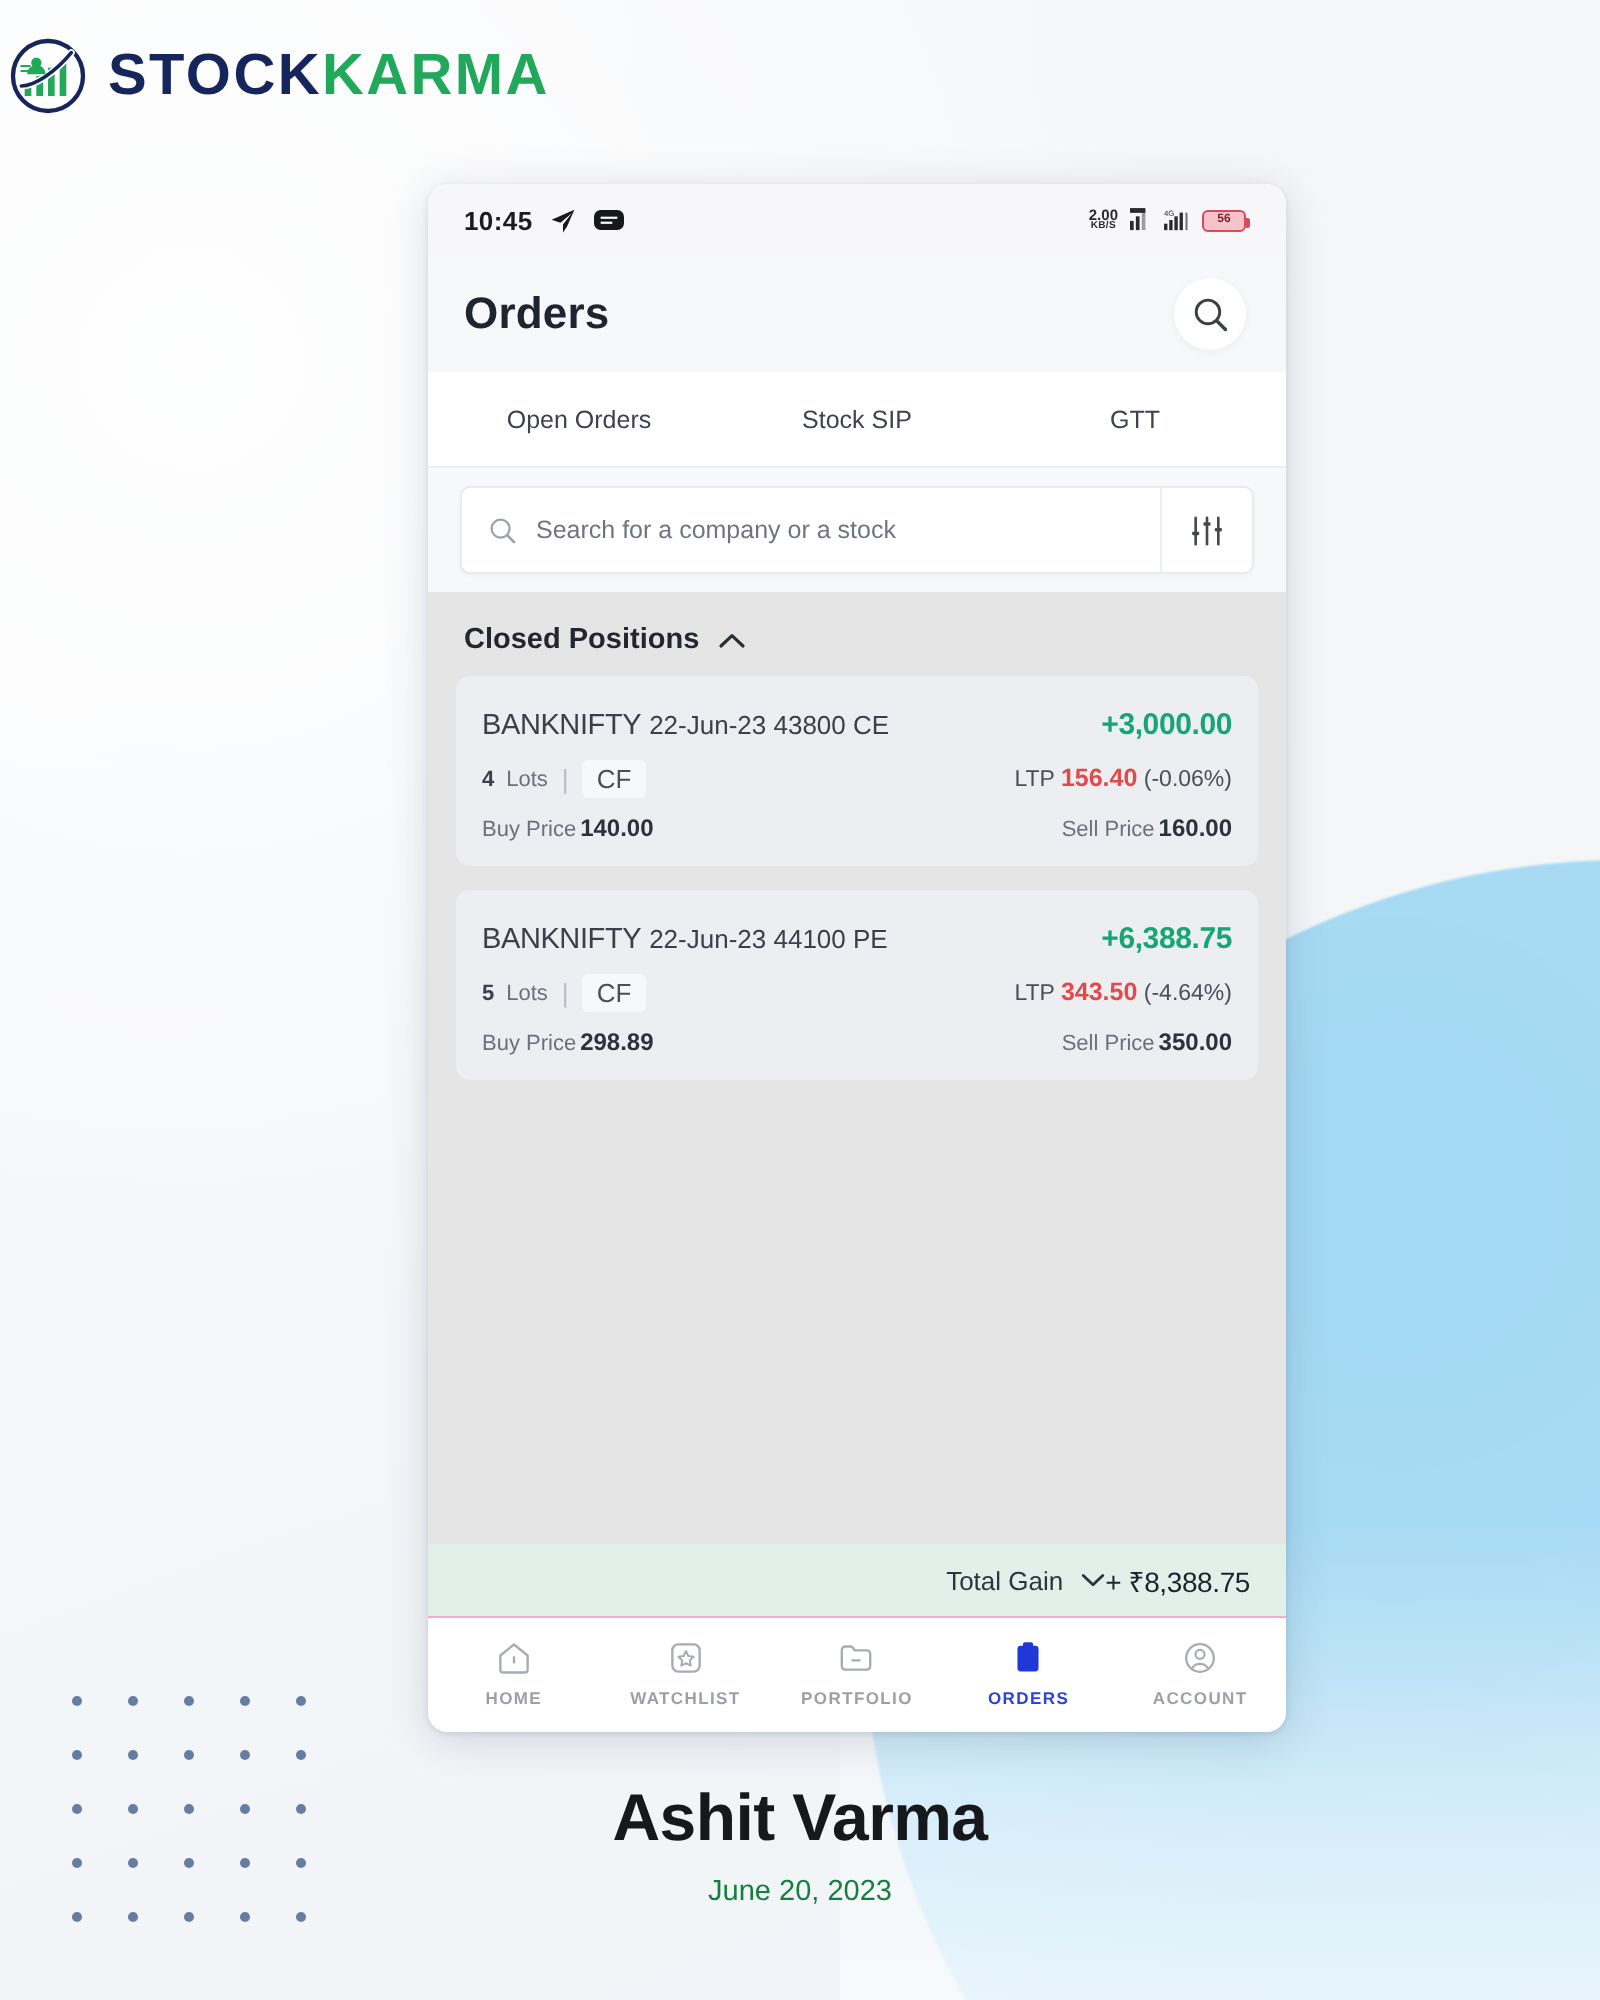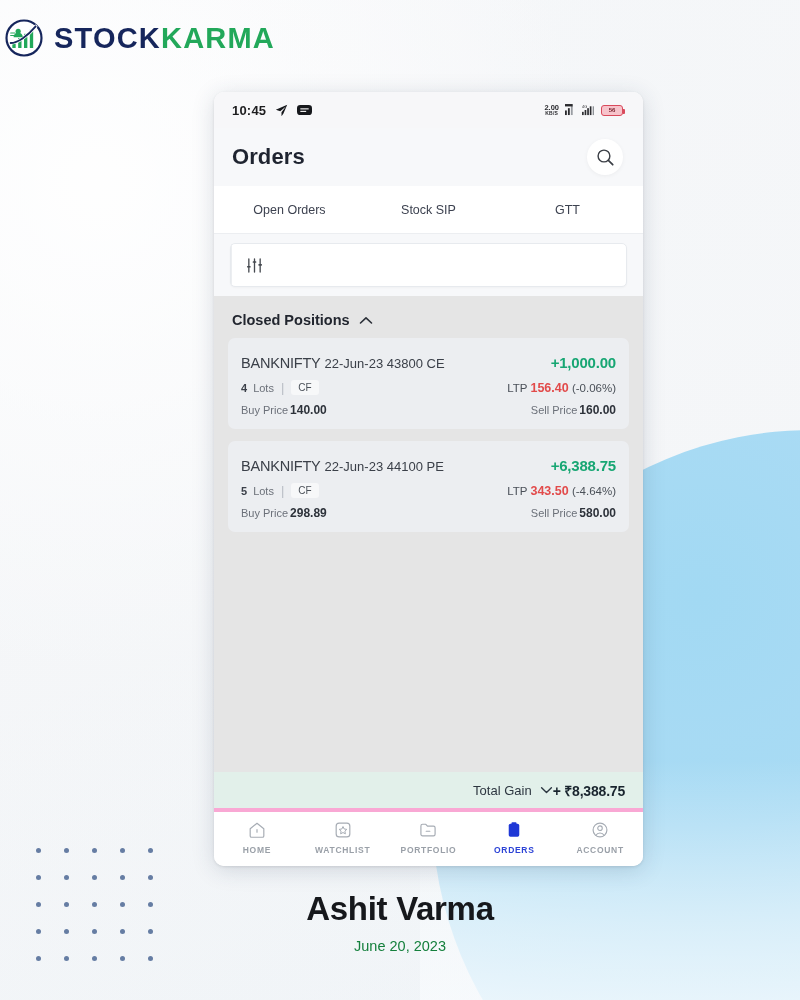--- a/index.html
+++ b/index.html
@@ -182,48 +182,48 @@
   .pc-name { display: flex; align-items: baseline; gap: 4px; }
   .pc-sym { font-size: 14.5px; color: #3b4049; letter-spacing: -.2px; }
   .pc-desc { font-size: 13px; color: #3b4049; }
   .pc-pnl { font-size: 15px; font-weight: 600; color: #17a673; letter-spacing: -.2px; }
   .pc-row2 { margin-bottom: 8px; }
   .pc-lots { display: flex; align-items: center; gap: 6px; }
   .pc-lots .num { font-size: 11px; font-weight: 700; color: #3b4049; }
   .pc-lots .unit { font-size: 11px; color: #6b7079; }
   .pc-lots .sep { color: #b7bcc4; font-size: 13px; margin: 0 1px; }
   .pc-lots .badge {
-    font-size: 10px; color: #4a5058; background: #f7f8f9;
+    font-size: 13px; color: #4a5058; background: #f7f8f9;
     padding: 2px 7px; border-radius: 3px;
   }
   .pc-ltp { font-size: 11.5px; color: #4a5058; }
   .pc-ltp .val { color: #e24a4a; font-weight: 600; font-size: 12.5px; }
   .pc-ltp .pct { color: #4a5058; }
   .pc-row3 .cell { font-size: 11px; color: #6b7079; }
   .pc-row3 .cell b { color: #2d323a; font-weight: 600; font-size: 12px; margin-left: 2px; }
 
   .list-spacer { flex: 1; }
 
   
   .total-bar {
     flex: 0 0 36px;
     background: #e2f0ea;
     display: flex; align-items: center; justify-content: flex-end;
     padding: 0 18px;
   }
   .total-bar .lbl { font-size: 13px; color: #2d3640; display: flex; align-items: center; gap: 8px; }
-  .total-bar .amt { font-size: 14px; font-weight: 700; color: #19242e; letter-spacing: -.2px; }
+  .total-bar .amt { font-size: 14px; font-weight: 400; color: #19242e; letter-spacing: -.2px; }
 
   
   .botnav {
     flex: 0 0 58px;
     background: #ffffff;
     display: flex; align-items: center;
     padding-bottom: 3px;
-    border-top: 4px solid #f9a8d4;
+    border-top: 1px solid #f9a8d4;
   }
   .nav-item {
     flex: 1; display: flex; flex-direction: column; align-items: center; gap: 5px;
   }
   .nav-label {
     font-size: 8.5px; letter-spacing: .7px; color: #9aa0a8; font-weight: 600;
   }
   .nav-item.active .nav-label { color: #2c43d6; font-weight: 700; }
 
   
@@ -344,20 +344,27 @@
       <div class="tab">
         <span>Stock SIP</span>
       </div>
       <div class="tab">
         <span>GTT</span>
       </div>
     </div>
 
     <div class="search-wrap">
       <div class="search-box">
+        <div class="search-field">
+          <svg width="15" height="15" viewBox="0 0 20 20">
+            <circle cx="8.4" cy="8.4" r="6" fill="none" stroke="#9ba1ab" stroke-width="1.5"></circle>
+            <line x1="12.8" y1="12.8" x2="17.4" y2="17.4" stroke="#9ba1ab" stroke-width="1.7" stroke-linecap="round"></line>
+          </svg>
+          <span class="search-ph">Search for a company or a stock</span>
+        </div>
         <div class="filter-btn">
           <svg width="17" height="17" viewBox="0 0 18 18">
             <line x1="3" y1="2" x2="3" y2="16" stroke="#45494f" stroke-width="1.4" stroke-linecap="round"></line>
             <line x1="9" y1="2" x2="9" y2="16" stroke="#45494f" stroke-width="1.4" stroke-linecap="round"></line>
             <line x1="15" y1="2" x2="15" y2="16" stroke="#45494f" stroke-width="1.4" stroke-linecap="round"></line>
             <rect x="1.1" y="9.4" width="3.8" height="1.8" rx="0.6" fill="#45494f"></rect>
             <rect x="7.1" y="4.4" width="3.8" height="1.8" rx="0.6" fill="#45494f"></rect>
             <rect x="13.1" y="7.4" width="3.8" height="1.8" rx="0.6" fill="#45494f"></rect>
           </svg>
         </div>
@@ -372,21 +379,21 @@
           <polyline points="1.5,7 7,1.8 12.5,7" fill="none" stroke="#2b3038" stroke-width="1.6" stroke-linecap="round" stroke-linejoin="round"></polyline>
         </svg>
       </div>
 
       <div class="pos-card">
         <div class="pc-row pc-row1">
           <div class="pc-name">
             <span class="pc-sym">BANKNIFTY</span>
             <span class="pc-desc">22-Jun-23 43800 CE</span>
           </div>
-          <span class="pc-pnl">+1,000.00</span>
+          <span class="pc-pnl">+3,000.00</span>
         </div>
         <div class="pc-row pc-row2">
           <div class="pc-lots">
             <span class="num">4</span>
             <span class="unit">Lots</span>
             <span class="sep">|</span>
             <span class="badge">CF</span>
           </div>
           <div class="pc-ltp">
             <span>LTP</span>
@@ -416,21 +423,21 @@
             <span class="badge">CF</span>
           </div>
           <div class="pc-ltp">
             <span>LTP</span>
             <span class="val">343.50</span>
             <span class="pct">(-4.64%)</span>
           </div>
         </div>
         <div class="pc-row pc-row3">
           <span class="cell"><span>Buy Price</span><b>298.89</b></span>
-          <span class="cell"><span>Sell Price</span><b>580.00</b></span>
+          <span class="cell"><span>Sell Price</span><b>350.00</b></span>
         </div>
       </div>
 
       <div class="list-spacer"></div>
     </div>
 
     <div class="total-bar">
       <div class="lbl">
         <span>Total Gain</span>
         <svg width="13" height="8" viewBox="0 0 14 9">

